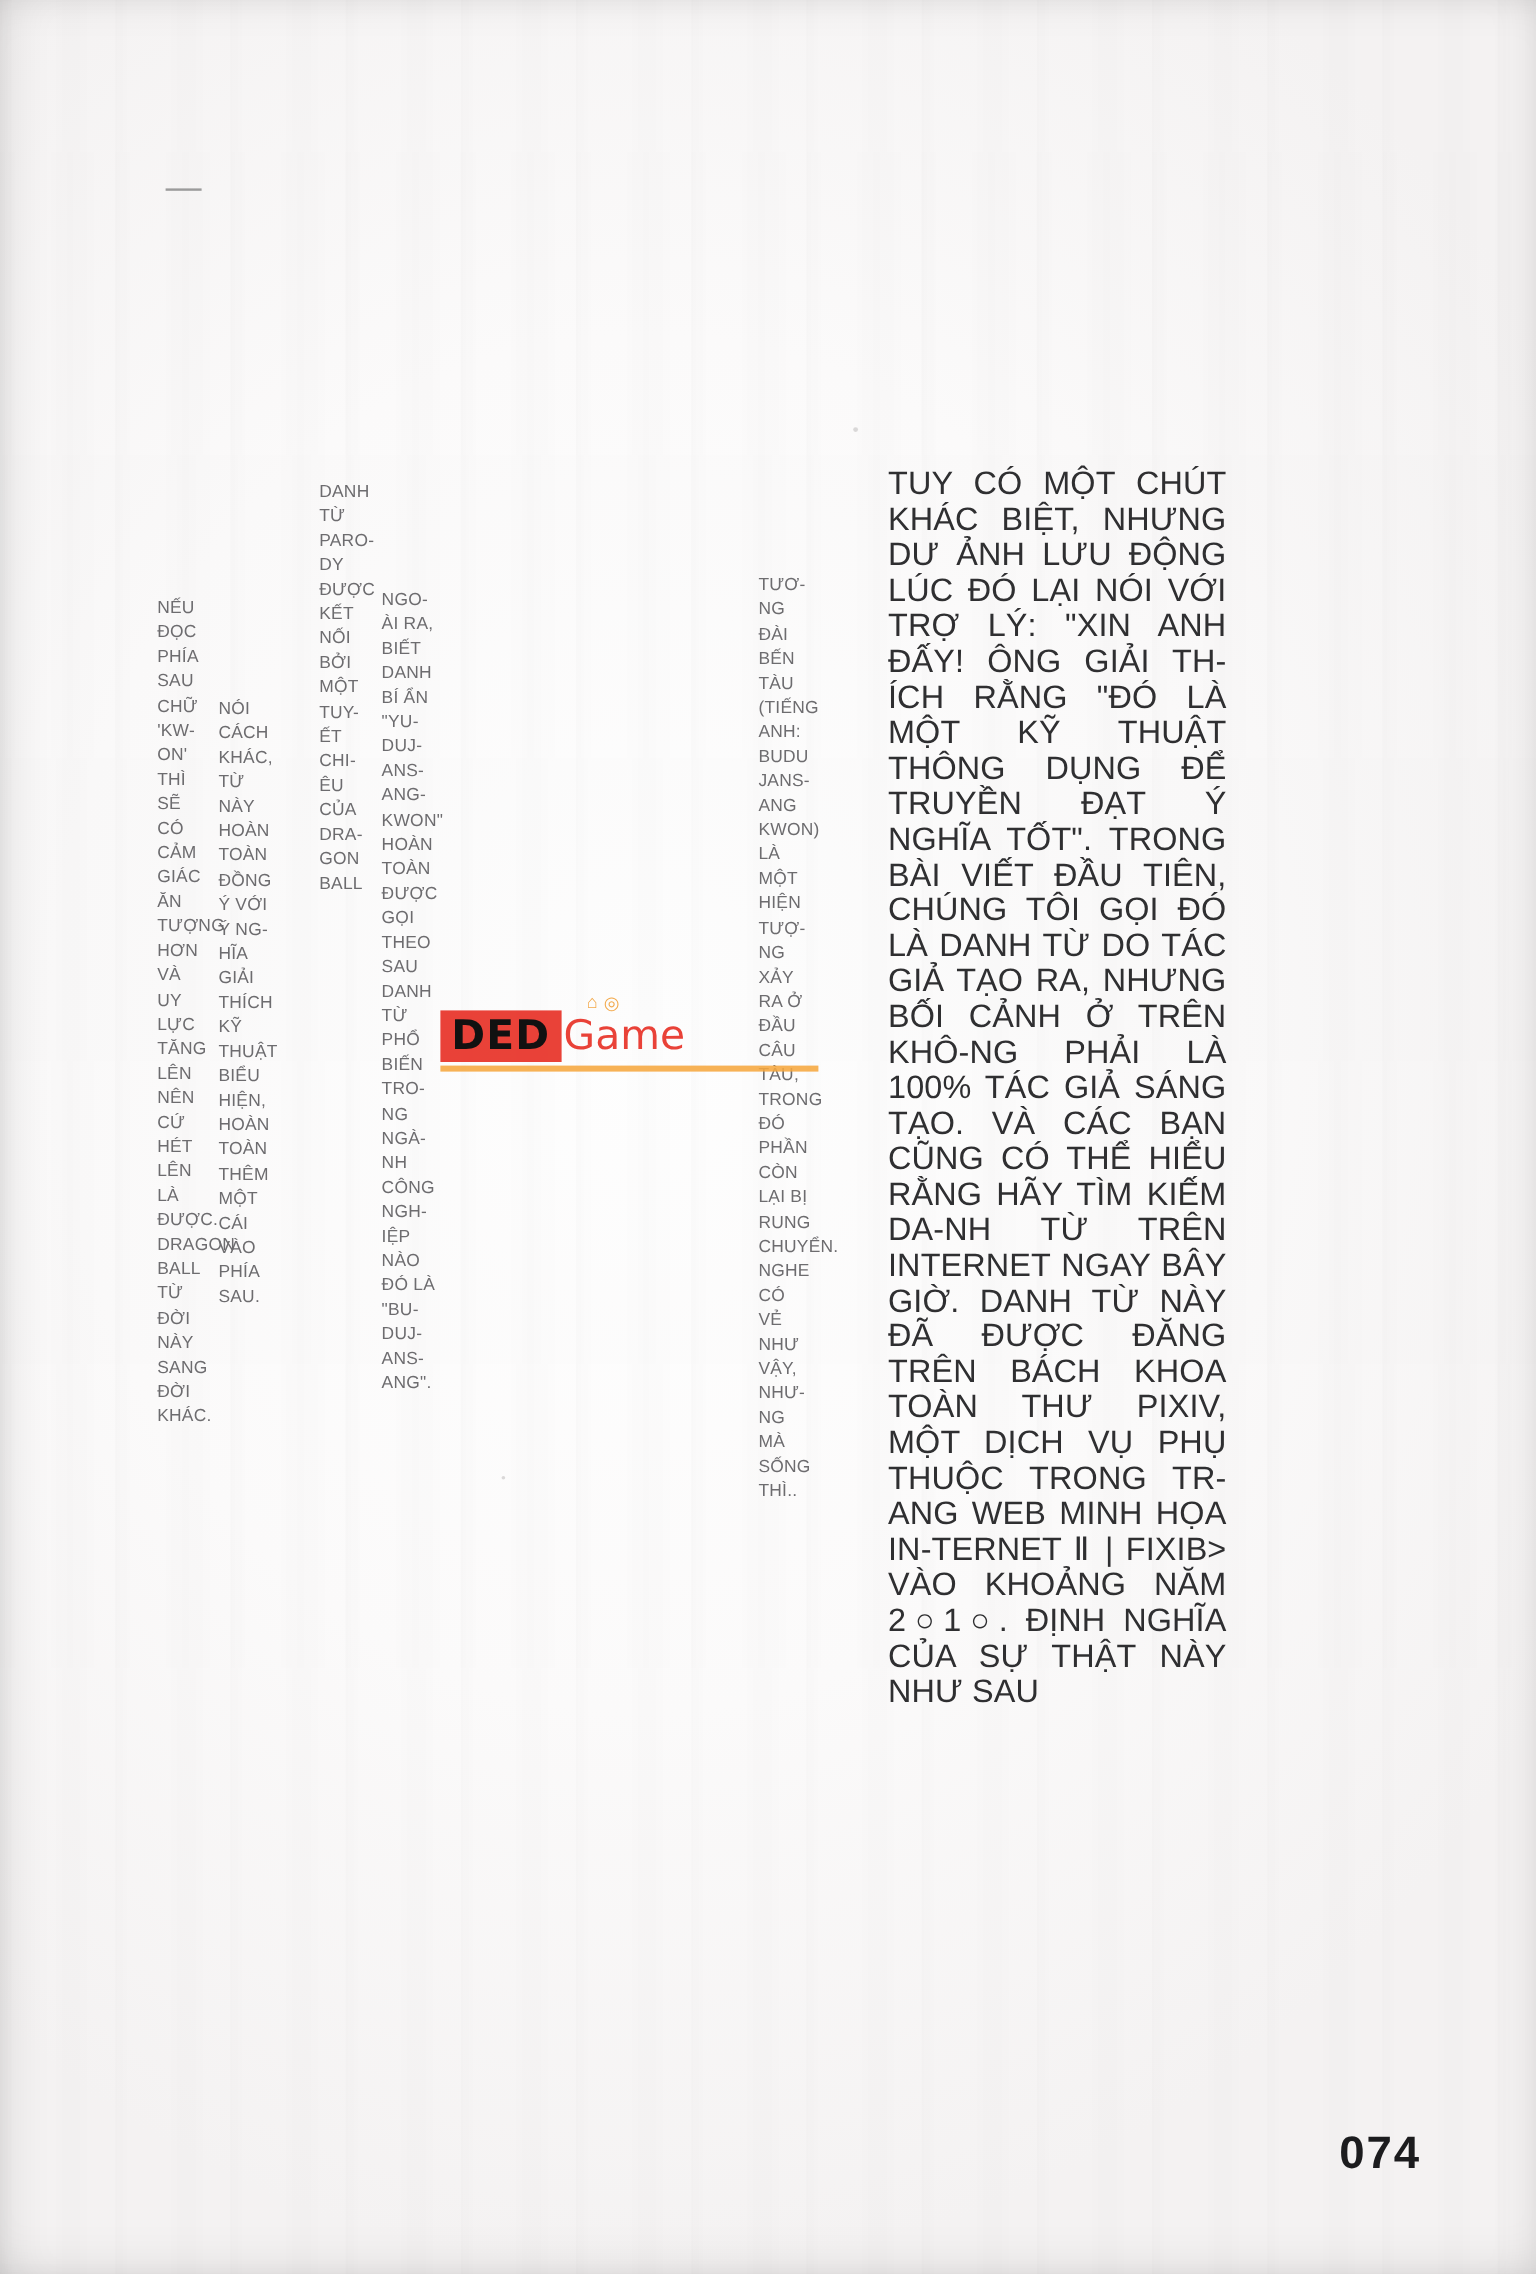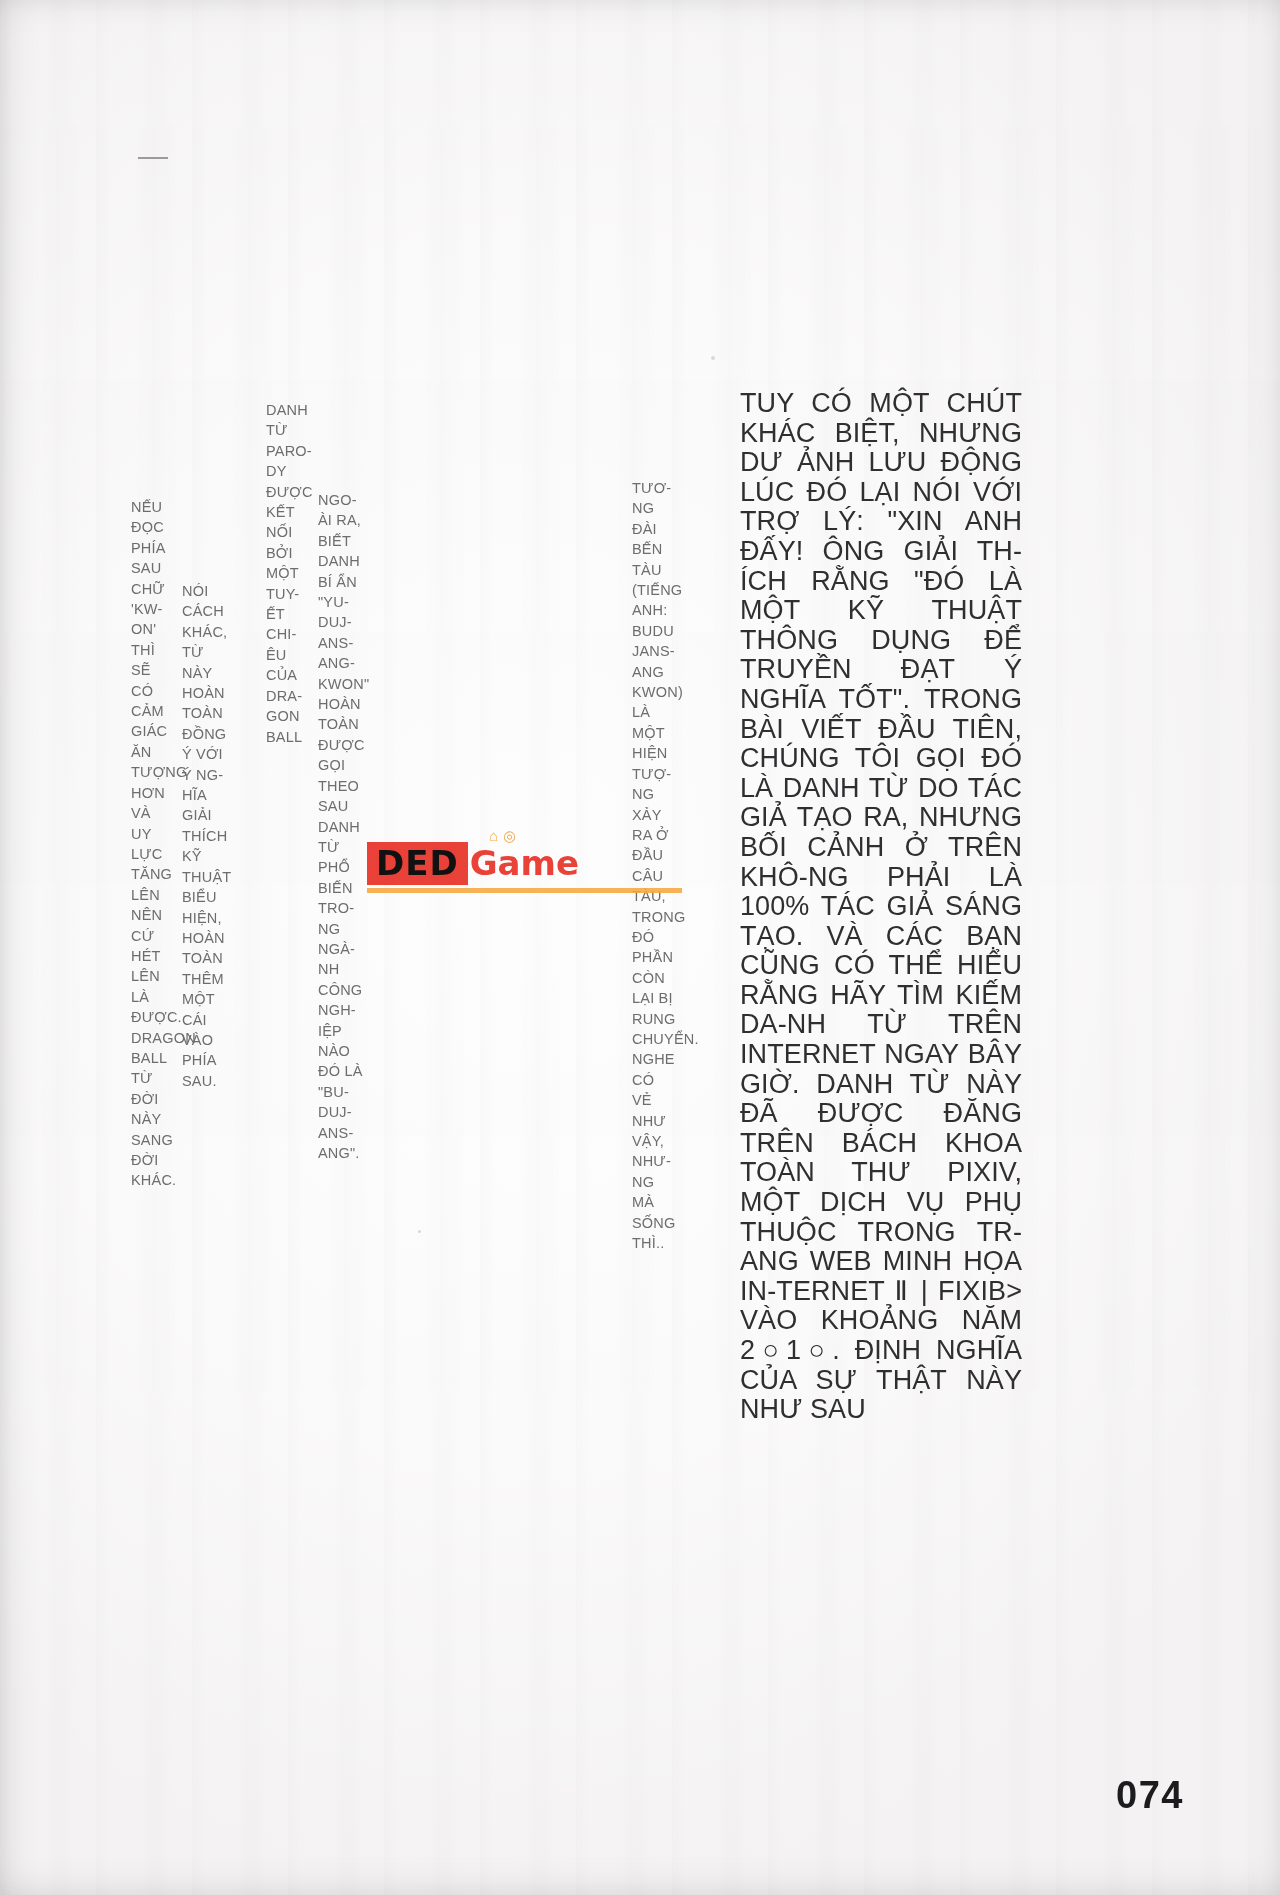--- a/index.html
+++ b/index.html
@@ -101,21 +101,21 @@
     color: #000000;
     font-weight: 700;
     font-size: 34px;
     letter-spacing: 1px;
     padding: 4px 9px 5px 9px;
     line-height: 1;
     font-family: "DejaVu Sans", sans-serif;
   }
   .wm-rest {
     color: #e8342a;
-    font-weight: 700;
+    font-weight: 400;
     font-size: 34px;
     line-height: 1;
     padding-left: 2px;
     font-family: "DejaVu Sans", sans-serif;
   }
   .wm-icons {
     position: absolute;
     left: 122px;
     top: -9px;
     display: flex;

